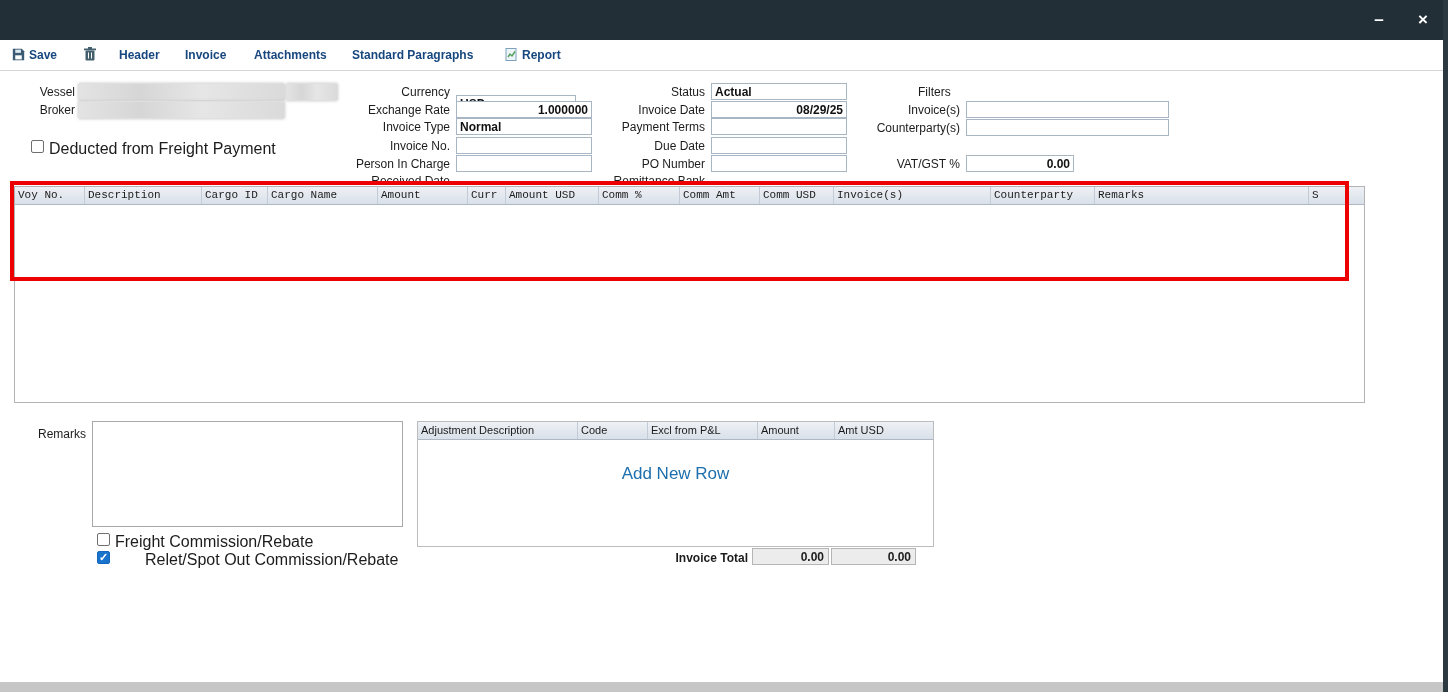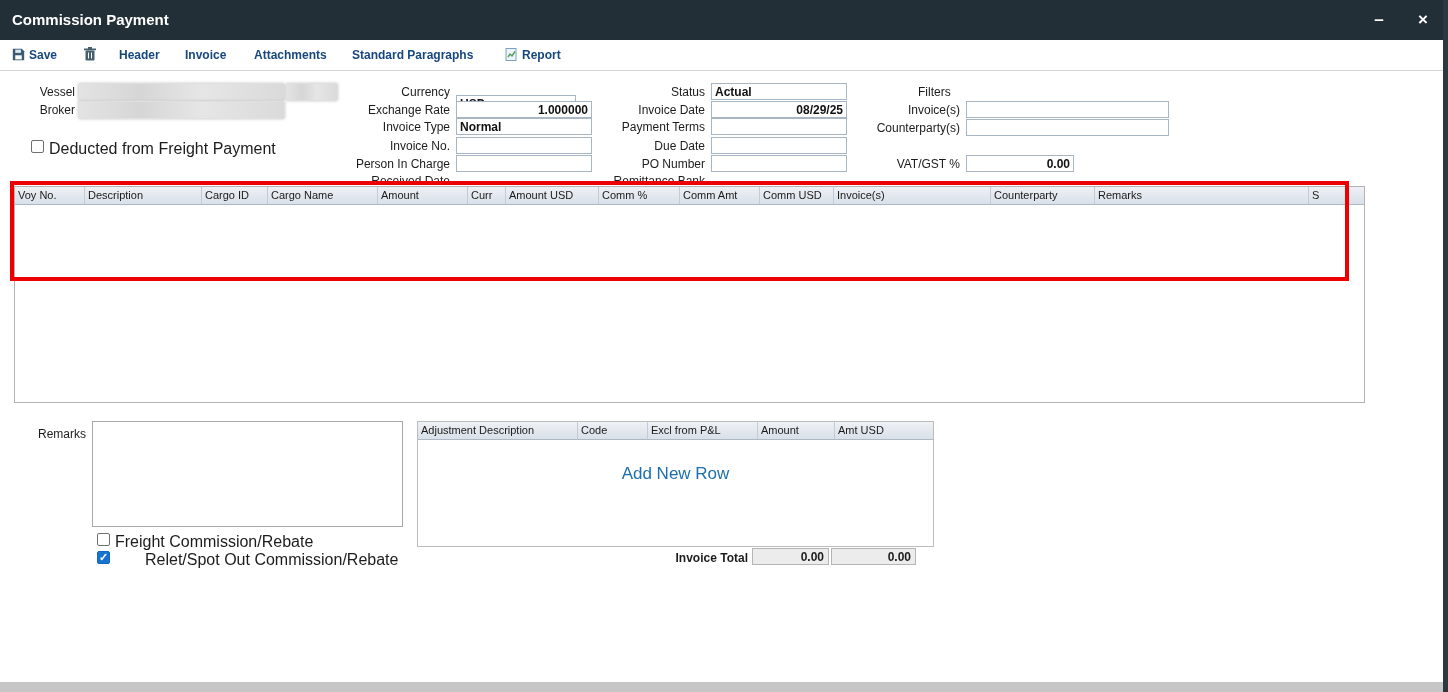--- a/index.html
+++ b/index.html
@@ -47,21 +47,20 @@
   .totalbox{position:absolute;height:17px;box-sizing:border-box;border:1px solid #b5b5b5;background:#ececec;
             font-size:12px;font-weight:bold;text-align:right;padding:1px 4px 0 0;z-index:6;}
   
   .bottombar{position:absolute;left:0;top:682px;width:1448px;height:10px;background:#c6c6c6;z-index:50;}
   .rightedge{position:absolute;right:0;top:0;width:5px;height:692px;background:#2c3940;z-index:60;}
 </style>
 </head>
 <body>
 
 <div class="titlebar">
-  <span class="title">Commission Payment</span>
   <span class="winbtn min">–</span>
   <span class="winbtn close">×</span>
 </div>
 
 <div class="toolbar">
   <span class="tb-item" style="left:12px;">
     <span class="ic"><svg width="13" height="13" viewBox="0 0 16 16">
           <path fill="#3b5a74" d="M1 1h11l3 3v11H1z"></path>
           <rect x="4" y="9" width="8" height="5" fill="#fff"></rect>
           <rect x="4" y="2" width="7" height="4" fill="#dce8f0"></rect>
@@ -122,21 +121,21 @@
 <div class="lbl r" style="left:547px;top:174px;width:158px;">Remittance Bank</div>
 
 <div class="lbl" style="left:918px;top:85px;">Filters</div>
 <div class="lbl r" style="left:830px;top:103px;width:130px;">Invoice(s)</div>
 <input class="inp" style="left: 966px; top: 101px; width: 203px;" value="">
 <div class="lbl r" style="left:830px;top:121px;width:130px;">Counterparty(s)</div>
 <input class="inp" style="left: 966px; top: 119px; width: 203px;" value="">
 <div class="lbl r" style="left:830px;top:157px;width:130px;">VAT/GST %</div>
 <input class="inp num" style="left: 966px; top: 155px; width: 108px;" value="0.00">
 
-<div class="grid" style="left:14px;top:186px;width:1351px;height:217px;">
+<div class="grid" style="left:14px;top:186px;width:1351px;height:217px;font-family:Liberation Mono, monospace;">
   <div class="grid-header">
     <div class="gh" style="width:70px;">Voy No.</div>
     <div class="gh" style="width:117px;">Description</div>
     <div class="gh" style="width:66px;">Cargo ID</div>
     <div class="gh" style="width:110px;">Cargo Name</div>
     <div class="gh" style="width:90px;">Amount</div>
     <div class="gh" style="width:38px;">Curr</div>
     <div class="gh" style="width:93px;">Amount USD</div>
     <div class="gh" style="width:81px;">Comm %</div>
     <div class="gh" style="width:80px;">Comm Amt</div>

